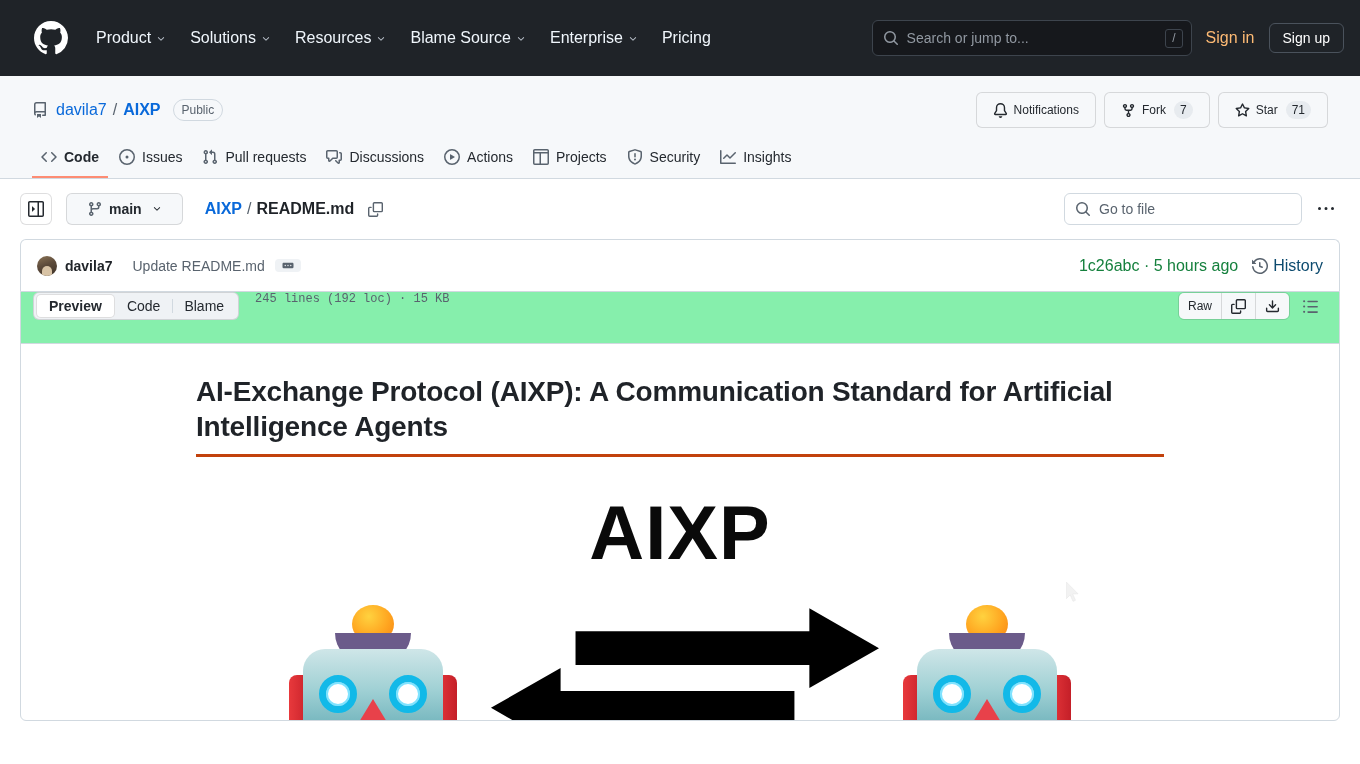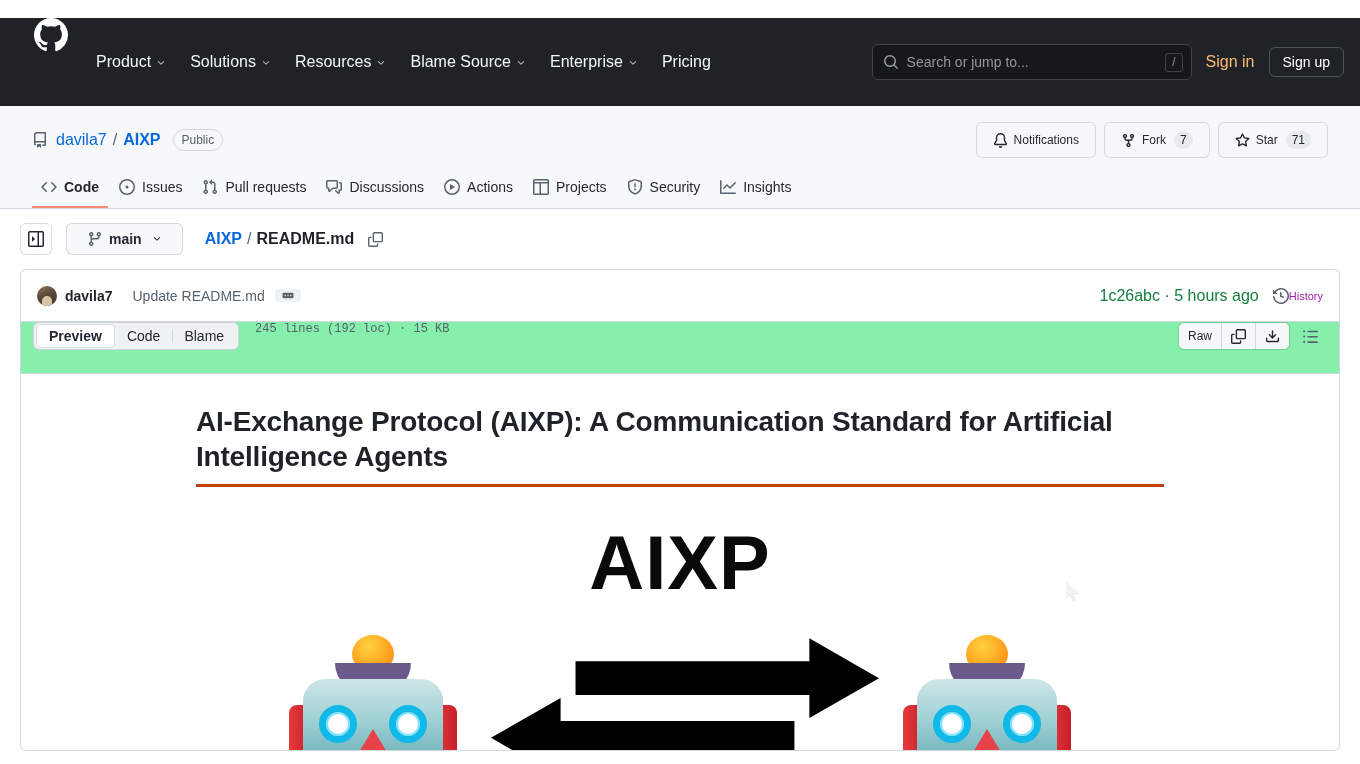--- a/index.html
+++ b/index.html
@@ -7,23 +7,23 @@
     width: 1360px; height: 764px;
     font-family: "Liberation Sans", sans-serif;
     background: #ffffff;
     overflow: hidden;
     -webkit-font-smoothing: antialiased;
   }
   .mono { font-family: "Liberation Mono", monospace; }
 
   
   .gh-header {
-    height: 88px; background: #1f2328;
-    display: flex; 
-    padding: 0 16px; position: relative; margin-top: 18px;
+    height: 76px; background: #1f2328;
+    display: flex; align-items: center;
+    padding: 0 16px; position: relative;
   }
   .gh-logo { width: 34px; height: 34px; margin: 0 16px 0 18px; fill: #ffffff; flex: none; }
   .gh-nav { display: flex; align-items: center; gap: 0px; }
   .gh-nav-item {
     display: flex; align-items: center; gap: 5px;
     color: #f0f6fc; font-size: 16px; font-weight: 400;
     padding: 8px 12px; border-radius: 6px; cursor: pointer;
     white-space: nowrap;
   }
   .caret { width: 10px; height: 10px; fill: #b7bec8; margin-top: 2px; }
@@ -145,22 +145,22 @@
   .commit-msg { font-size: 14px; color: #59636e; margin-left: 20px; cursor: pointer; }
   .ellipsis-btn {
     margin-left: 10px; background: #eff2f5; border-radius: 4px;
     padding: 1px 6px; cursor: pointer; display: flex; align-items: center;
   }
   .ellipsis-btn svg { width: 14px; height: 11px; fill: #59636e; }
   .commit-right { margin-left: auto; display: flex; align-items: center; gap: 14px; }
   .commit-sha { font-size: 16px; color: #15803d; }
   .commit-sha b { font-weight: 400; cursor: pointer; }
   .history {
-    display: flex; align-items: center; 
-    font-size: 11px; color: #a21caf; font-weight: 500; cursor: pointer;
+    display: flex; align-items: center; gap: 5px;
+    font-size: 16px; color: #0c4a6e; font-weight: 500; cursor: pointer;
   }
   .history svg { width: 16px; height: 16px; fill: #59636e; }
 
   
   .file-box {
     margin: 0 20px; border: 1px solid #d1d9e0;
     border-radius: 0 0 6px 6px; background: #ffffff;
     height: 430px; overflow: hidden;
   }
   .file-toolbar {
@@ -429,20 +429,33 @@
       </svg>
   </div>
   <div class="crumbs">
     <span class="crumb-link">AIXP</span>
     <span class="crumb-sep">/</span>
     <span class="crumb-cur">README.md</span>
     <div class="icon-btn plain" style="width:24px;height:24px;margin-left:4px;">
       <svg viewBox="0 0 16 16" style="width:15px;height:15px;fill:#59636e;">
           <path d="M0 6.75C0 5.784.784 5 1.75 5h1.5a.75.75 0 0 1 0 1.5h-1.5a.25.25 0 0 0-.25.25v7.5c0 .138.112.25.25.25h7.5a.25.25 0 0 0 .25-.25v-1.5a.75.75 0 0 1 1.5 0v1.5A1.75 1.75 0 0 1 9.25 16h-7.5A1.75 1.75 0 0 1 0 14.25Z"></path>
           <path d="M5 1.75C5 .784 5.784 0 6.75 0h7.5C15.216 0 16 .784 16 1.75v7.5A1.75 1.75 0 0 1 14.25 11h-7.5A1.75 1.75 0 0 1 5 9.25Zm1.75-.25a.25.25 0 0 0-.25.25v7.5c0 .138.112.25.25.25h7.5a.25.25 0 0 0 .25-.25v-7.5a.25.25 0 0 0-.25-.25Z"></path>
+        </svg>
+    </div>
+  </div>
+  <div class="file-nav-right">
+    <div class="gotofile">
+      <svg viewBox="0 0 16 16">
+          <path d="M10.68 11.74a6 6 0 0 1-7.922-8.982 6 6 0 0 1 8.982 7.922l3.04 3.04a.749.749 0 0 1-.326 1.275.749.749 0 0 1-.734-.215ZM11.5 7a4.499 4.499 0 1 0-8.997 0A4.499 4.499 0 0 0 11.5 7Z"></path>
+        </svg>
+      <span>Go to file</span>
+    </div>
+    <div class="icon-btn plain">
+      <svg viewBox="0 0 16 16">
+          <path d="M8 9a1.5 1.5 0 1 0 0-3 1.5 1.5 0 0 0 0 3ZM1.5 9a1.5 1.5 0 1 0 0-3 1.5 1.5 0 0 0 0 3Zm13 0a1.5 1.5 0 1 0 0-3 1.5 1.5 0 0 0 0 3Z"></path>
         </svg>
     </div>
   </div>
 </div>
 
 <div class="commit-row">
   <div class="avatar"></div>
   <span class="commit-author">davila7</span>
   <span class="commit-msg">Update README.md</span>
   <div class="ellipsis-btn">

